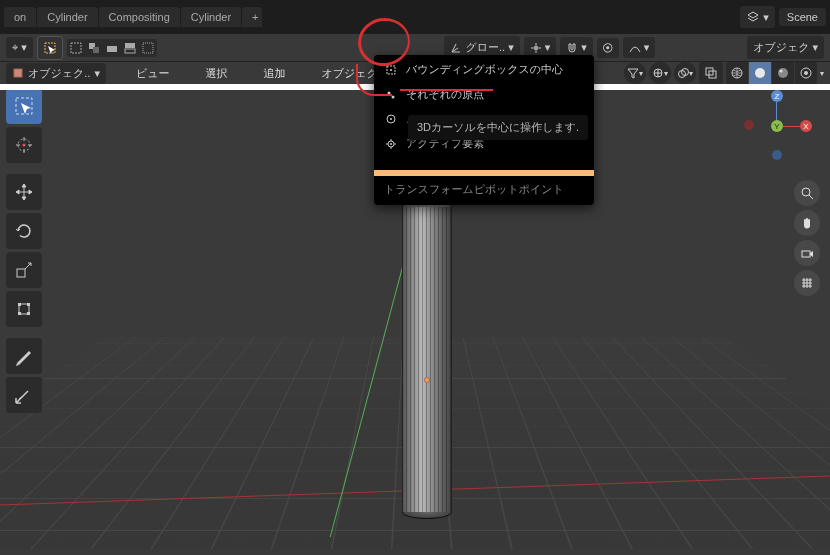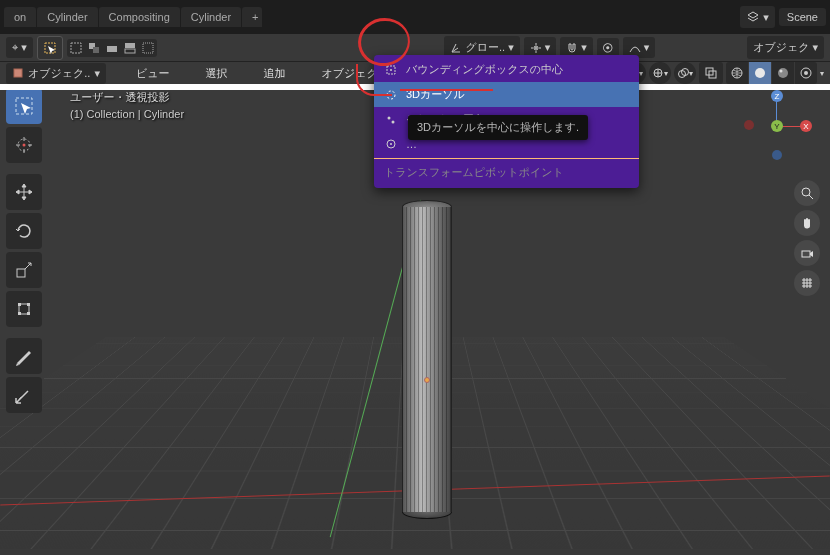--- a/index.html
+++ b/index.html
@@ -63,25 +63,25 @@
 .nav-z { position:absolute; left:31px; top:0; width:12px; height:12px; background:#5b8dd6; border-radius:50%; display:flex; align-items:center; justify-content:center; font-size:8px; color:#fff;}
 .nav-y { position:absolute; left:31px; top:30px; width:12px; height:12px; background:#8abd4a; border-radius:50%; font-size:8px; color:#222; display:flex;align-items:center;justify-content:center;}
 .nav-x { position:absolute; right:0; top:30px; width:12px; height:12px; background:#d64a4a; border-radius:50%; font-size:8px; color:#fff; display:flex;align-items:center;justify-content:center;}
 .nav-nx { position:absolute; left:4px; top:30px; width:10px; height:10px; background:#7a3030; border-radius:50%;}
 .nav-nz { position:absolute; left:32px; top:60px; width:10px; height:10px; background:#3a5a8a; border-radius:50%;}
 .nav-line1 { position:absolute; left:36px; top:10px; width:1px; height:24px; background:#5b8dd6;}
 .nav-line2 { position:absolute; left:37px; top:36px; width:28px; height:1px; background:#d64a4a;}
 
 .side-btn { position:absolute; right:10px; width:26px; height:26px; background:#55555588; border-radius:13px; display:flex; align-items:center; justify-content:center; z-index:3;}
 
-.dropdown { position:absolute; left:374px; top:55px; width:265px; background:#4c1d95; border-radius:4px; box-shadow:0 4px 12px rgba(0,0,0,0.6); z-index:20; padding:2px 0;}
+.dropdown { position:absolute; left:374px; top:55px; width:220px; background:#000000; border-radius:4px; box-shadow:0 4px 12px rgba(0,0,0,0.6); z-index:20; padding:2px 0;}
 .dd-item { display:flex; align-items:center; gap:8px; padding:5px 10px; }
 .dd-item.highlight { background:#4772b3; }
 .dd-item .ico { width:14px; height:14px; display:flex; align-items:center; justify-content:center; font-size:11px;}
-.dd-footer { padding:6px 10px; color:#888; border-top:1px solid #fdba74; margin-top:2px;}
+.dd-footer { padding:6px 10px; color:#888; border-top:6px solid #fdba74; margin-top:14px;}
 
 .tooltip-box { position:absolute; left:408px; top:115px; background:#111; padding:5px 9px; border-radius:3px; z-index:21; box-shadow:0 2px 6px rgba(0,0,0,0.6); color:#bbb; white-space:nowrap;}
 
 .red-circle { position:absolute; left:358px; top:18px; width:52px; height:48px; border:3px solid #d83030; border-right-width:2px; border-radius:50%; z-index:30; pointer-events:none; transform:rotate(-10deg);}
 .red-curve { position:absolute; left:356px; top:64px; width:36px; height:32px; border:2px solid #d83030; border-top:none; border-right:none; border-radius:0 0 0 18px; z-index:30; pointer-events:none;}
 .red-underline { position:absolute; left:400px; top:89px; width:93px; height:2px; background:#d83030; z-index:30; pointer-events:none;}
 
 svg { display:block; }
 </style>
 </head>
@@ -321,24 +321,20 @@
         </svg>
       </div>
     <div class="tool">
         <svg width="22" height="22">
           <path d="M3 19L15 7 M3 19h5 M3 19v-5" stroke="#ccc" fill="none" stroke-width="1.5"></path>
           <path d="M6 16a4 4 0 0 1 3-3" fill="none" stroke="#ccc"></path>
         </svg>
       </div>
   </div>
 
-  <div class="overlay-text">
-    <div class="l1">ユーザー・透視投影</div>
-    <div class="l2">(1) Collection | Cylinder</div>
-  </div>
 
   <div class="nav-gizmo">
     <div class="nav-line1"></div>
     <div class="nav-line2"></div>
     <div class="nav-z">Z</div>
     <div class="nav-y">Y</div>
     <div class="nav-x">X</div>
     <div class="nav-nx"></div>
     <div class="nav-nz"></div>
   </div>
@@ -377,46 +373,47 @@
 <div class="dropdown">
   <div class="dd-item">
     <span class="ico">
         <svg width="12" height="12">
           <rect x="2" y="2" width="8" height="8" fill="none" stroke="#ccc" stroke-dasharray="2 1"></rect>
           <circle cx="6" cy="6" r="1" fill="#ccc"></circle>
         </svg>
       </span>
     <span>バウンディングボックスの中心</span>
   </div>
-  <div class="dd-item highlight">
-    <span class="ico">
-        <svg width="12" height="12">
-          <circle cx="6" cy="6" r="4" fill="none" stroke="#fff" stroke-dasharray="2 2"></circle>
-          <circle cx="6" cy="6" r="1" fill="#fff"></circle>
-        </svg>
-      </span>
-    <span style="color:#fff">3Dカーソル</span>
-  </div>
   <div class="dd-item">
     <span class="ico">
         <svg width="12" height="12">
           <circle cx="4" cy="4" r="1.5" fill="#ccc"></circle>
           <circle cx="8" cy="8" r="1.5" fill="#ccc"></circle>
         </svg>
       </span>
     <span>それぞれの原点</span>
   </div>
   <div class="dd-item">
     <span class="ico">
         <svg width="12" height="12">
           <circle cx="6" cy="6" r="4" fill="none" stroke="#ccc"></circle>
           <circle cx="6" cy="6" r="1" fill="#ccc"></circle>
         </svg>
       </span>
     <span>…</span>
+  </div>
+  <div class="dd-item">
+    <span class="ico">
+        <svg width="12" height="12">
+          <circle cx="6" cy="6" r="3" fill="none" stroke="#ccc"></circle>
+          <circle cx="6" cy="6" r="1" fill="#ccc"></circle>
+          <path d="M6 1v2M6 9v2M1 6h2M9 6h2" stroke="#ccc"></path>
+        </svg>
+      </span>
+    <span>アクティブ要素</span>
   </div>
   <div class="dd-footer">トランスフォームピボットポイント</div>
 </div>
 
 <div class="tooltip-box">3Dカーソルを中心に操作します.</div>
 
 <div class="red-circle"></div>
 <div class="red-curve"></div>
 <div class="red-underline"></div>
 

